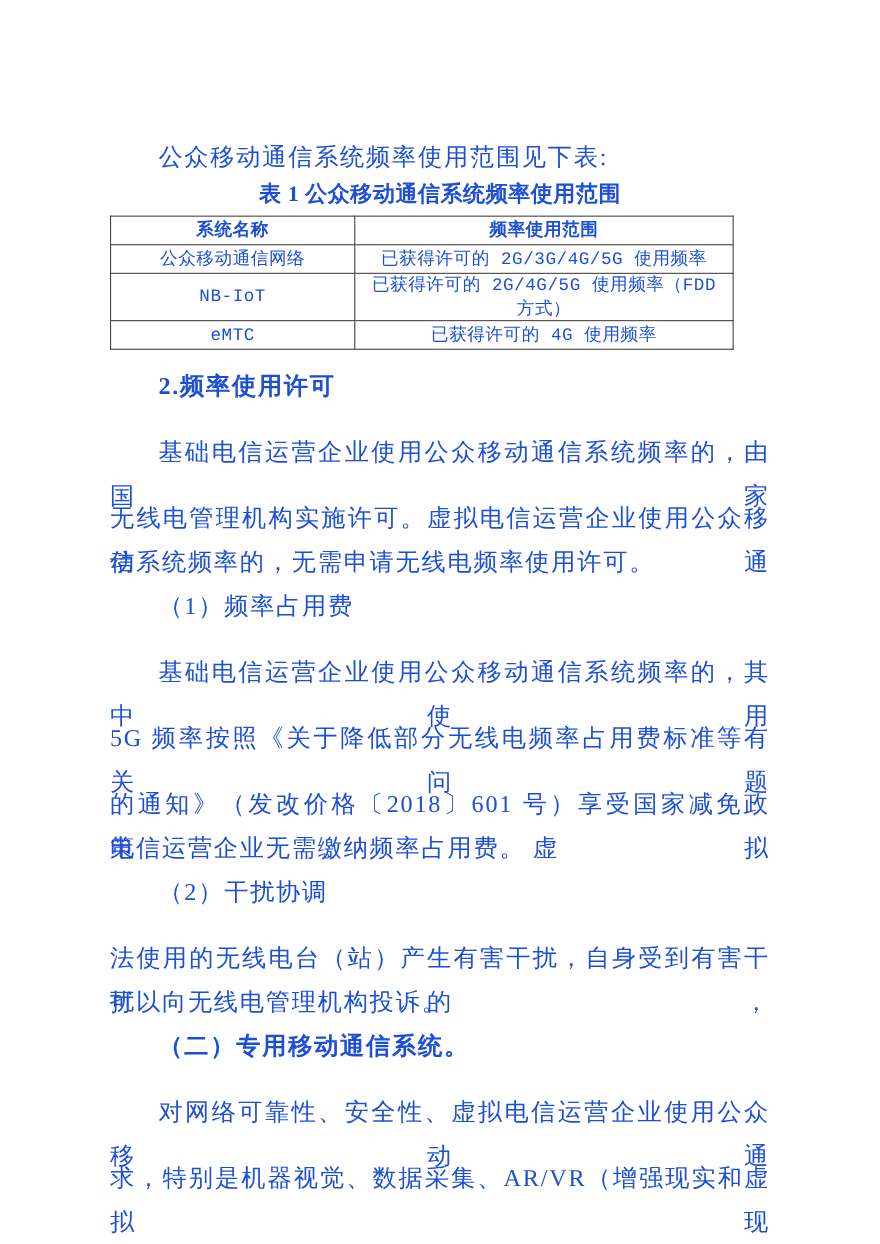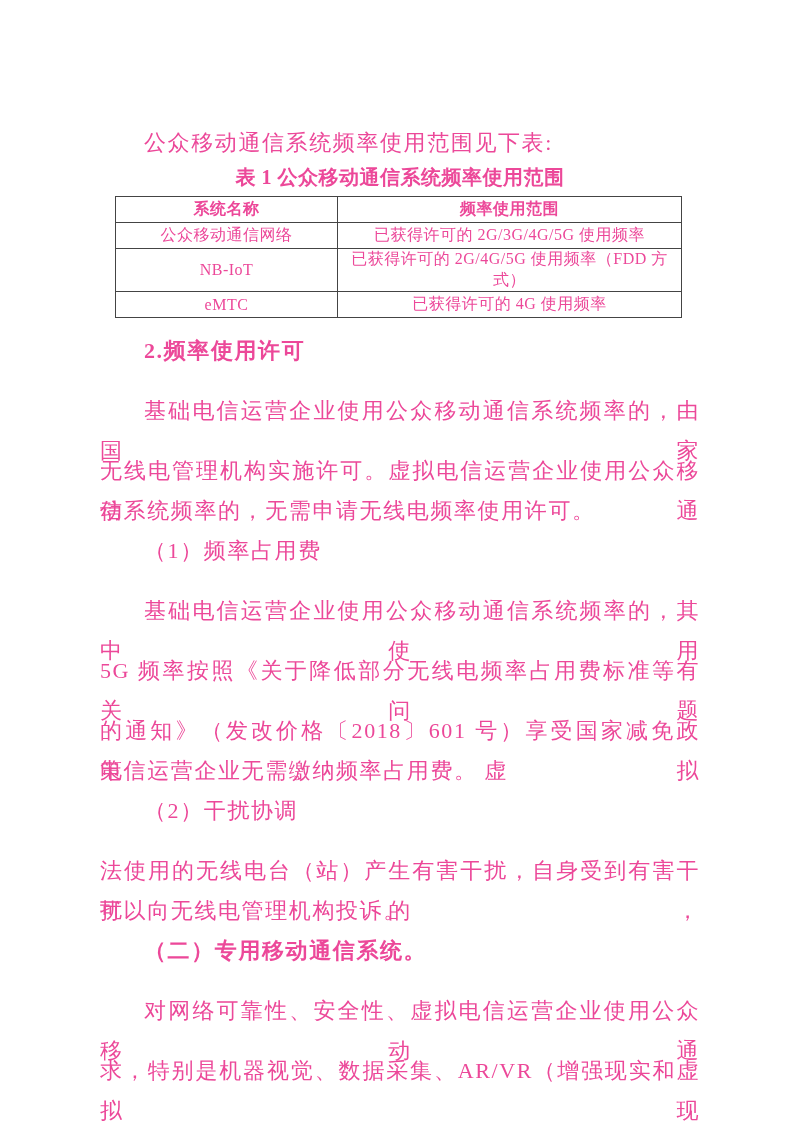--- a/index.html
+++ b/index.html
@@ -4,21 +4,21 @@
 <style>
   * { margin: 0; padding: 0; box-sizing: border-box; }
   html, body { background: #888; }
   .page {
     position: relative;
     width: 800px;
     height: 1131px;
     margin: 0 auto;
     background: #ffffff;
     font-family: "Liberation Serif", "DejaVu Serif", serif;
-    color: #ec4899;
+    color: #1d4ed8;
     overflow: hidden;
   }
   .content {
     padding-top: 123px;
     margin-left: 100px;
     width: 600px;
   }
   .line {
     height: 40px;
     line-height: 40px;
@@ -38,24 +38,24 @@
     margin-top: 4px;
     height: 20px;
     line-height: 20px;
     font-size: 20px;
     font-weight: bold;
     text-align: center;
     letter-spacing: 0.5px;
   }
   table.freq {
     margin-top: 9px;
-    margin-left: 15px;
     width: 566px;
     border-collapse: collapse;
     table-layout: fixed;
+    font-family: Liberation Mono, monospace;
   }
   table.freq td, table.freq th {
     border: 1px solid #444;
     height: 26px;
     font-size: 16px;
     text-align: center;
     vertical-align: middle;
     font-weight: normal;
     letter-spacing: 0.5px;
     padding: 0 2px;

